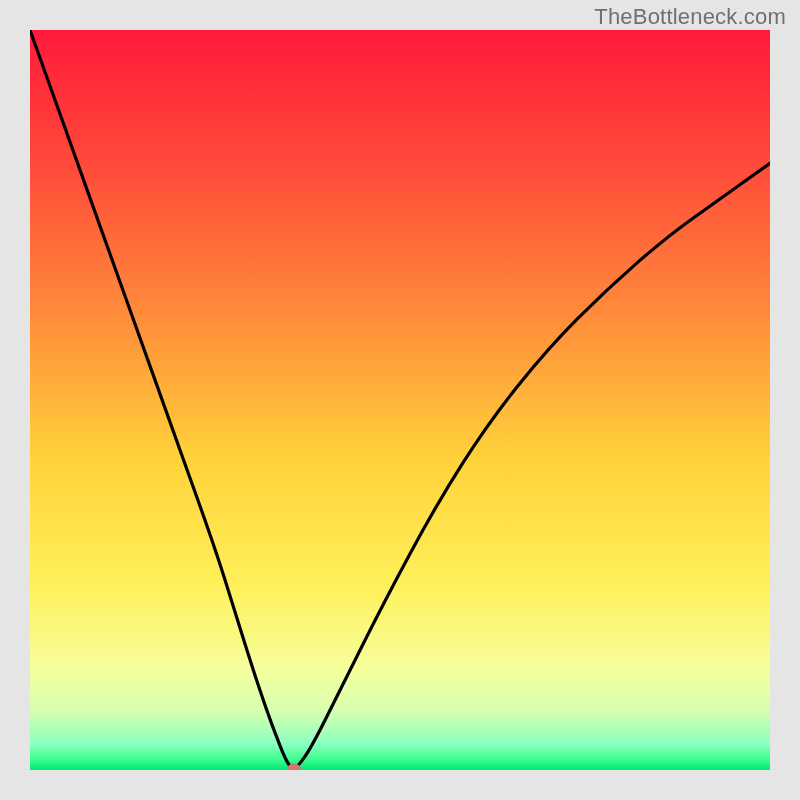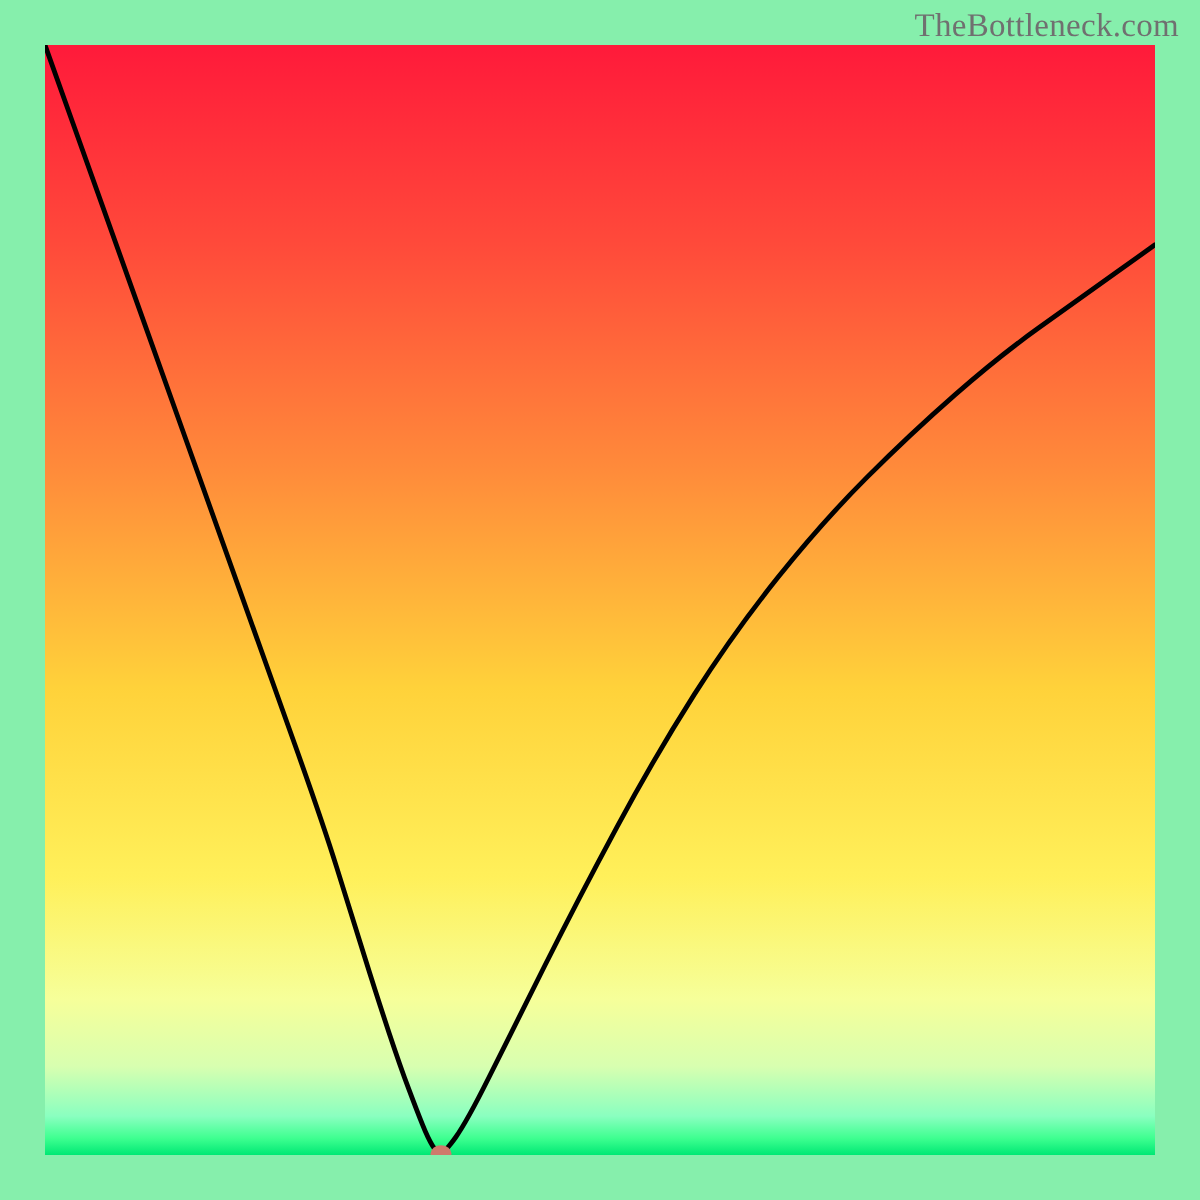--- a/index.html
+++ b/index.html
@@ -7,22 +7,21 @@
     padding: 0;
     width: 800px;
     height: 800px;
     background: #000;
     font-family: Arial, Helvetica, sans-serif;
   }
   .wrapper {
     position: relative;
     width: 800px;
     height: 800px;
-    background: #86efac;
-    font-family: Liberation Serif, serif;
+    background: #e5e5e5;
   }
   .watermark {
     position: absolute;
     top: 4px;
     right: 14px;
     color: #707070;
     font-size: 22px;
     font-weight: 400;
     letter-spacing: 0.2px;
     z-index: 10;

